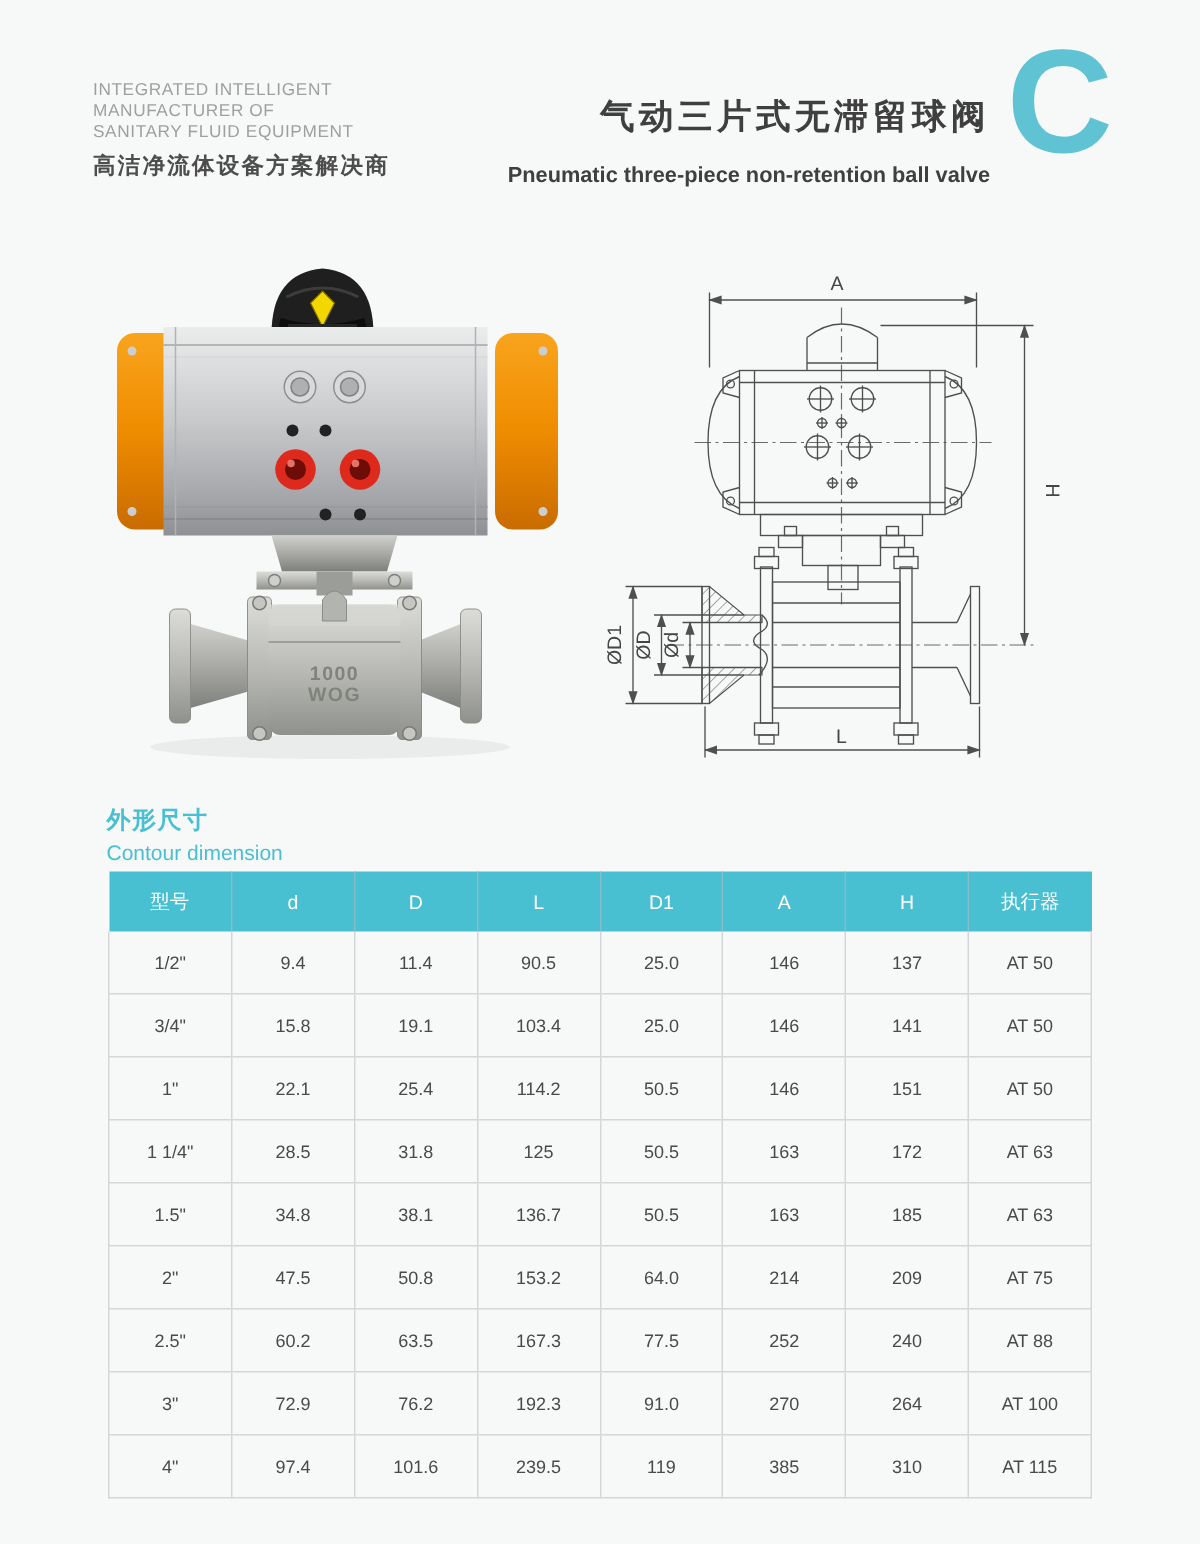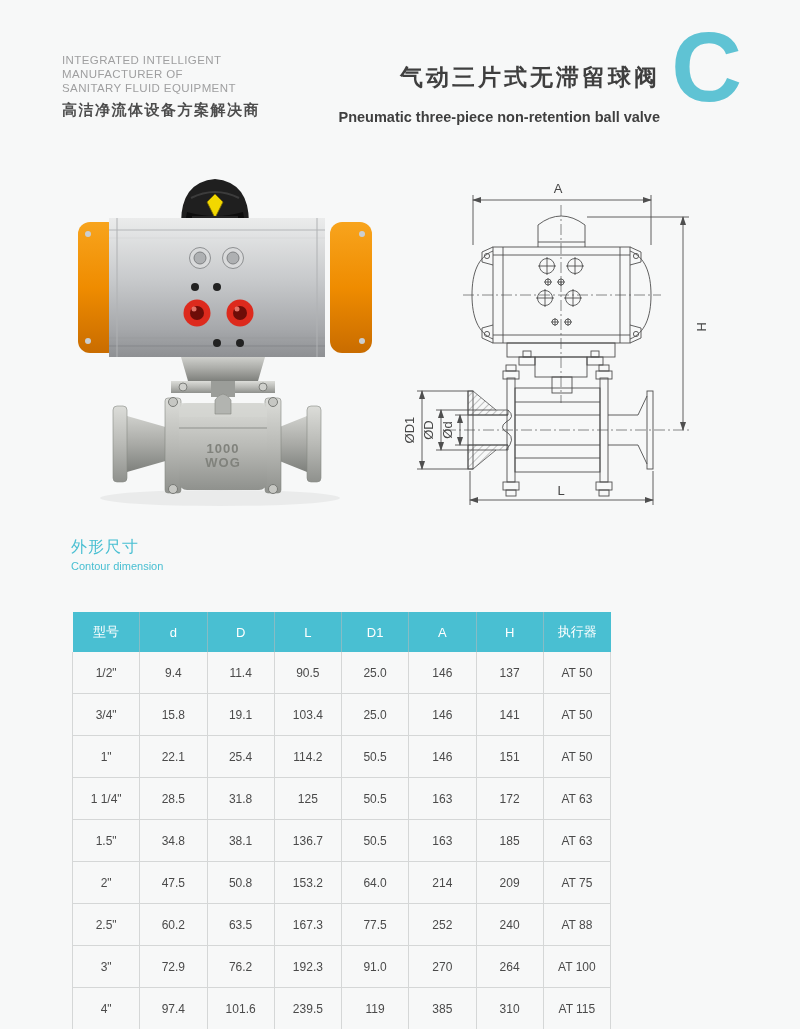--- a/index.html
+++ b/index.html
@@ -21,25 +21,25 @@
   }
   
   .photo-svg   { position:absolute; left:65px;  top:150px; }
   .drawing-svg { position:absolute; left:395px; top:165px; }
   .drw { stroke:#4f4f4f; stroke-width:0.9; fill:none; }
   .cl  { stroke:#6a6a6a; stroke-width:0.8; fill:none; stroke-dasharray:11 3 2 3; }
   .dim { stroke:#4f4f4f; stroke-width:0.9; fill:none; }
   .dimtxt { font-size:13px; fill:#454545; font-family:"Liberation Sans",sans-serif; }
   
   .sec { position:absolute; left:71px; top:537px; }
-  .sec .cn { font-size:16px; font-weight:normal; color:var(--accent,#49bfd2); letter-spacing:1px; }
-  .sec .en { margin-top:2px; font-size:11px; color:var(--accent,#49bfd2); }
+  .sec .cn { font-size:16px; font-weight:bold; color:var(--accent,#49bfd2); letter-spacing:1px; }
+  .sec .en { margin-top:2px; font-size:14px; color:var(--accent,#49bfd2); }
   
   .dim-table {
-    position:absolute; left:72px; top:612px; width:539px;
+    position:absolute; left:72px; top:581px; width:656px;
     border-collapse:collapse; table-layout:fixed;
   }
   .dim-table th {
     background:var(--accent,#49bfd2); color:#ffffff; font-weight:normal;
     font-size:13px; height:38px; border-left:1px solid #86bcc5;
   }
   .dim-table th:first-child { border-left:none; }
   .dim-table td {
     height:39px; text-align:center; font-size:12px; color:#4a4a4a;
     border:1px solid #d5d7d7; background:transparent;

